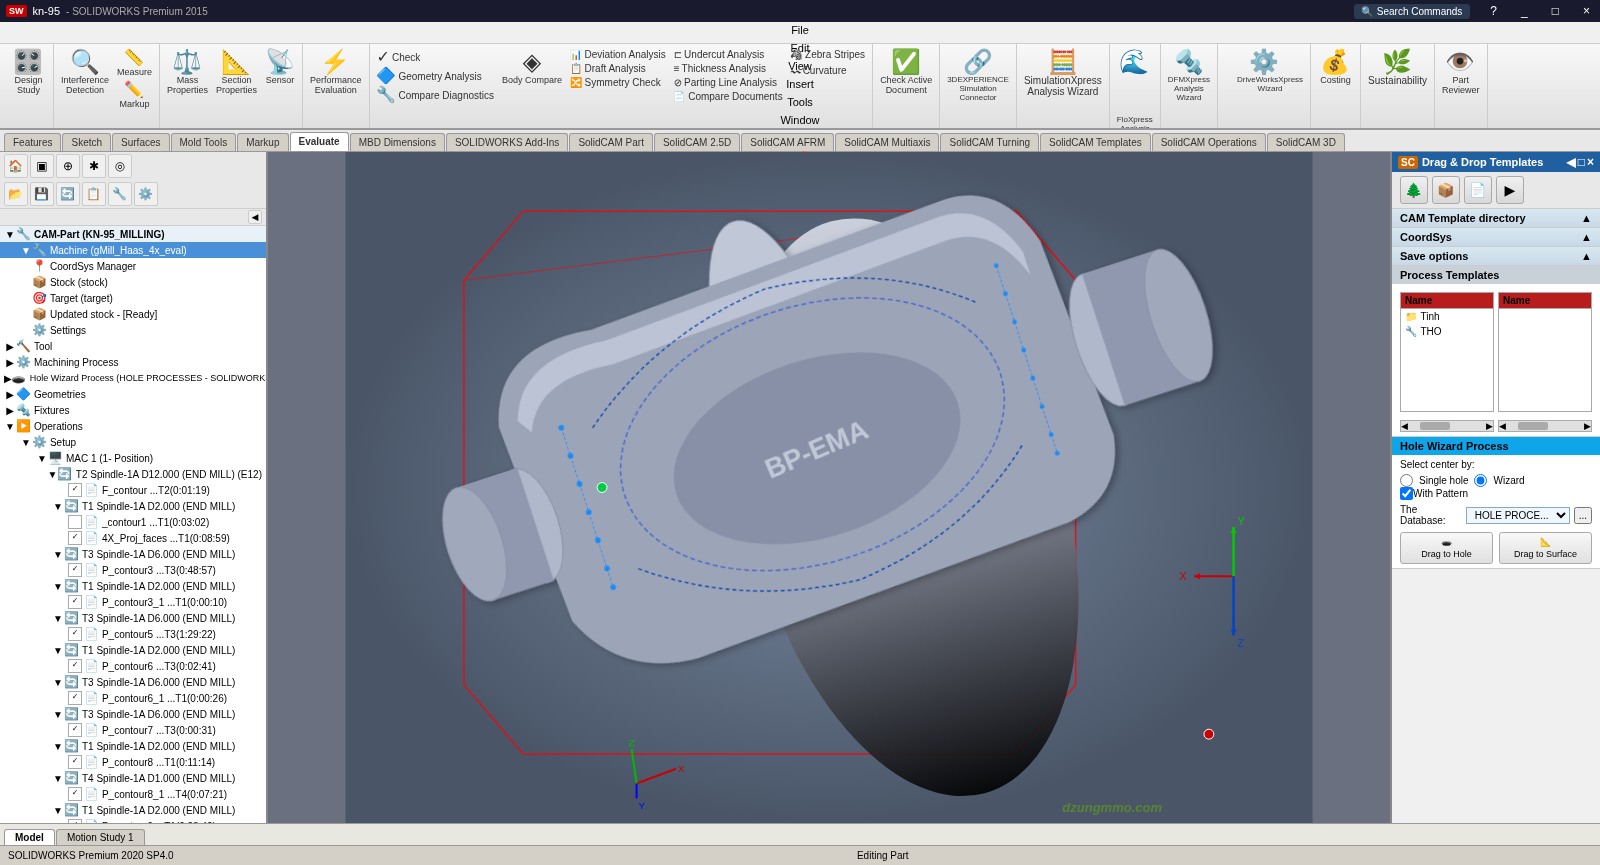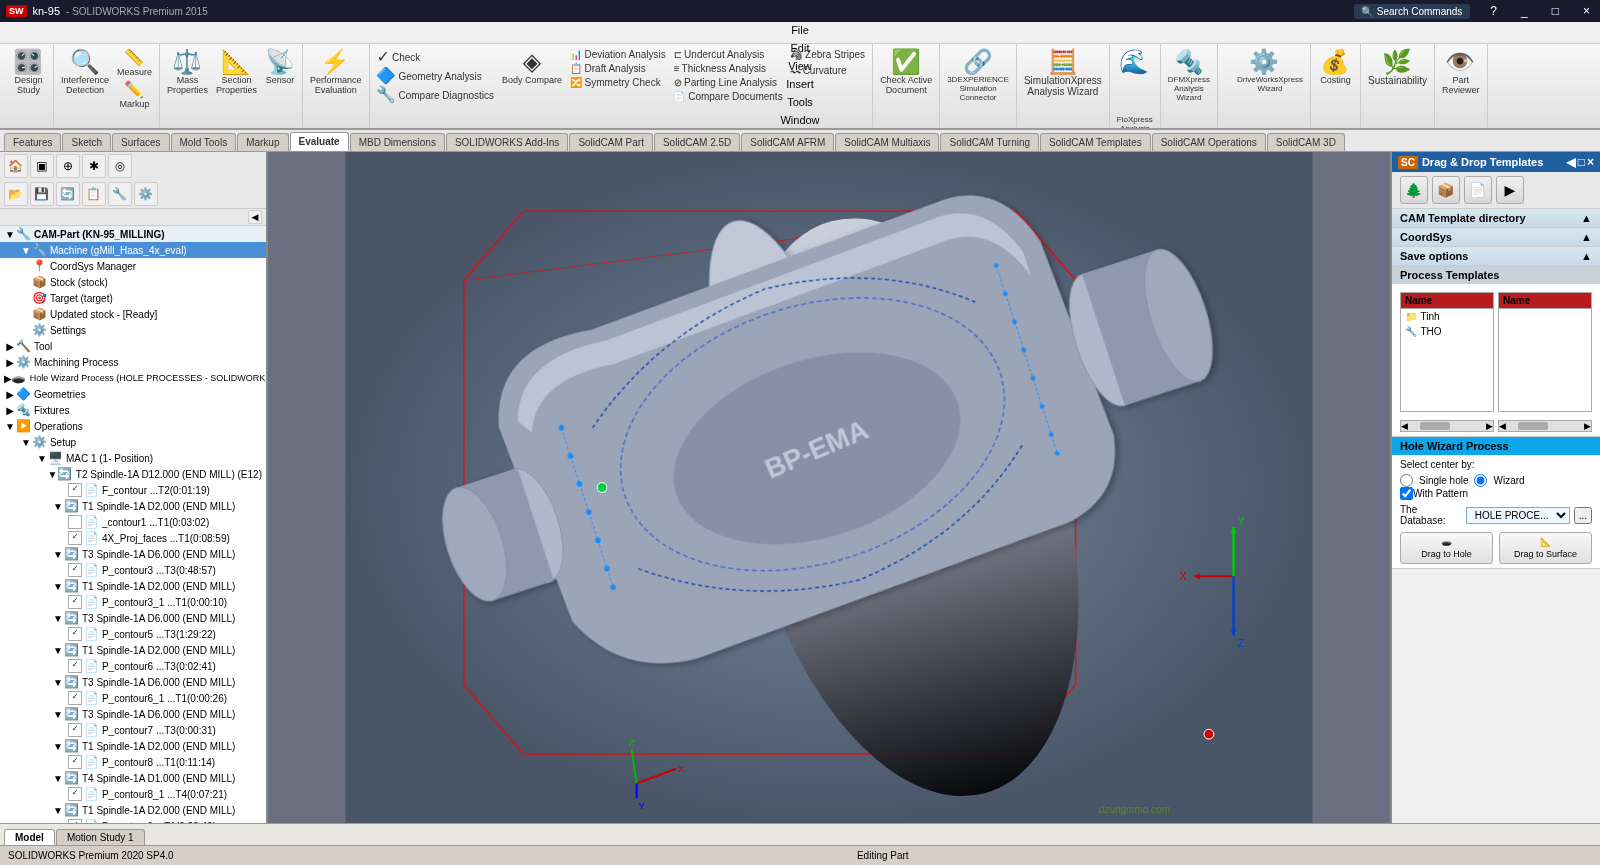--- a/index.html
+++ b/index.html
@@ -302,24 +302,24 @@
       cursor: pointer;
       font-size: 10px;
       border-radius: 3px 3px 0 0;
     }
     .bottom-tab.active { background: white; font-weight: bold; }
 
     
     #watermark {
       position: absolute;
       bottom: 8px;
-      right: 220px;
+      right: 228px;
       color: #5a8a2a;
-      font-size: 10px;
-      font-weight: normal;
+      font-size: 13px;
+      font-weight: bold;
       opacity: 0.9;
       font-style: italic;
     }
 
     
     .sel-box {
       position: absolute;
       border: 1px solid red;
       background: rgba(255,0,0,0.05);
     }

